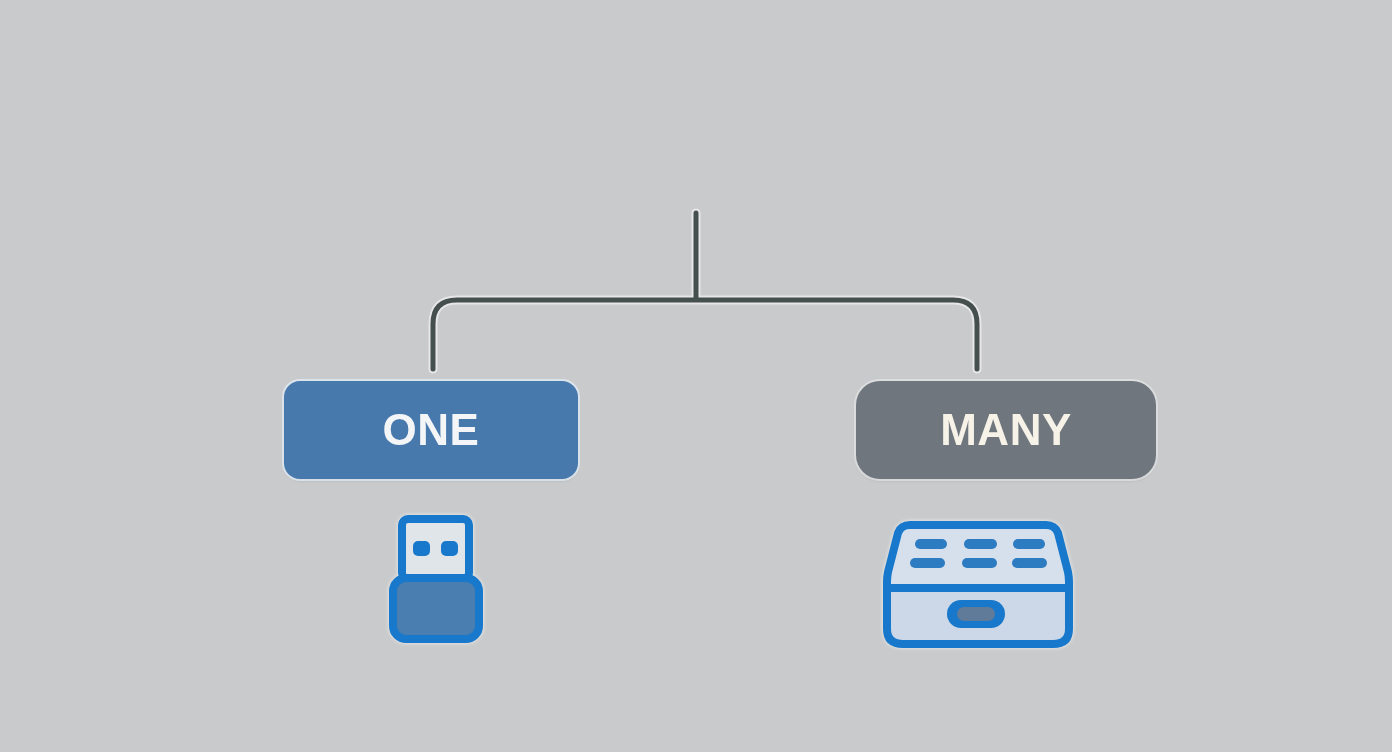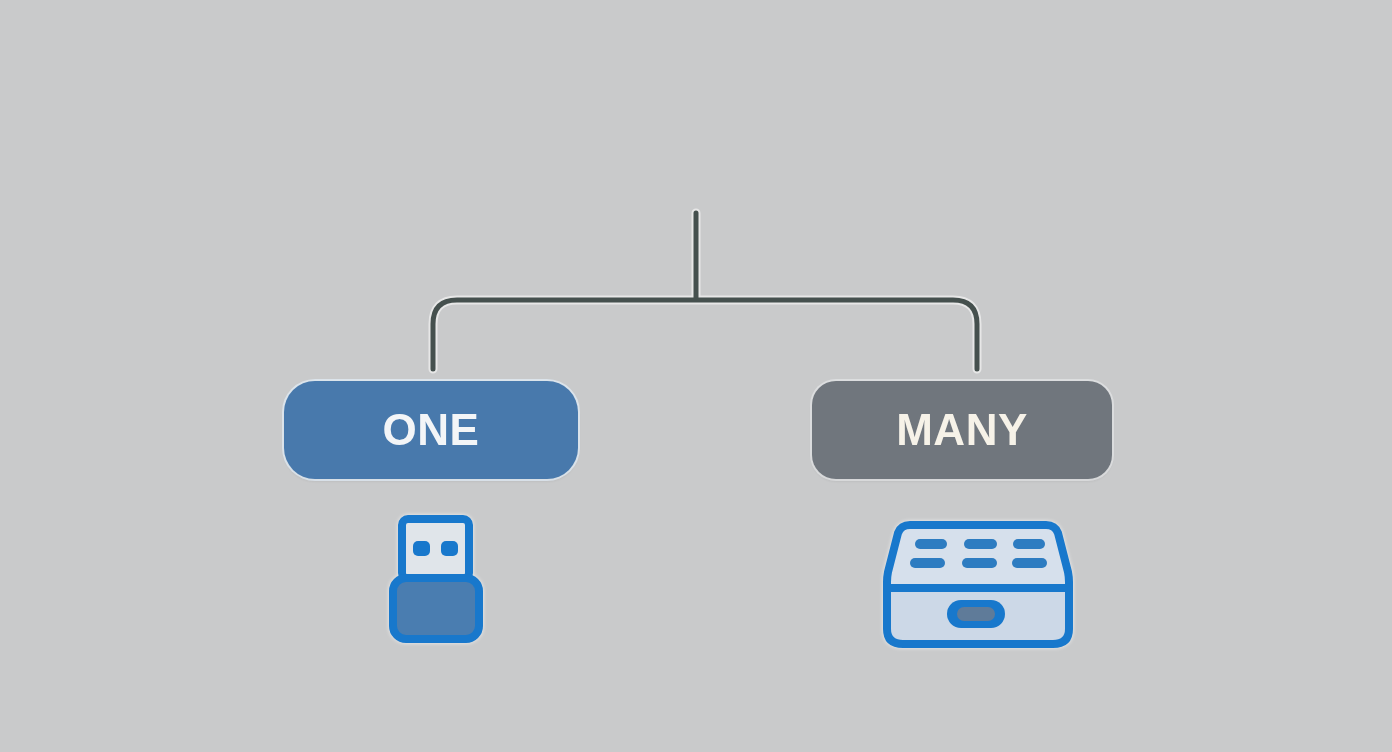--- a/index.html
+++ b/index.html
@@ -48,26 +48,26 @@
     color: var(--root-text, #f3f5f7);
     border-radius: 26px;
     font-size: 46px;
     box-shadow: 0 0 0 2px rgba(240,246,252,0.45), 0 2px 4px rgba(0,0,0,0.12);
   }
   .box-one {
     left: 284px; top: 381px;
     width: 294px; height: 98px;
     background: var(--one-box, #4879ac);
     color: var(--one-text, #f3f5f7);
-    border-radius: 31px;
+    border-radius: 16px;
     font-size: 44px;
     box-shadow: 0 0 0 2px rgba(225,236,246,0.75), 0 2px 3px rgba(0,0,0,0.10);
   }
   .box-many {
-    left: 812px; top: 381px;
+    left: 856px; top: 381px;
     width: 300px; height: 98px;
     background: var(--many-box, #70767d);
     color: var(--many-text, #f6f2e8);
     border-radius: 24px;
     font-size: 44px;
     box-shadow: 0 0 0 2px rgba(230,232,234,0.65), 0 2px 3px rgba(0,0,0,0.10);
   }
   .icon-svg {
     position: absolute;
     filter: drop-shadow(0 0 2px rgba(255,255,255,0.7));

